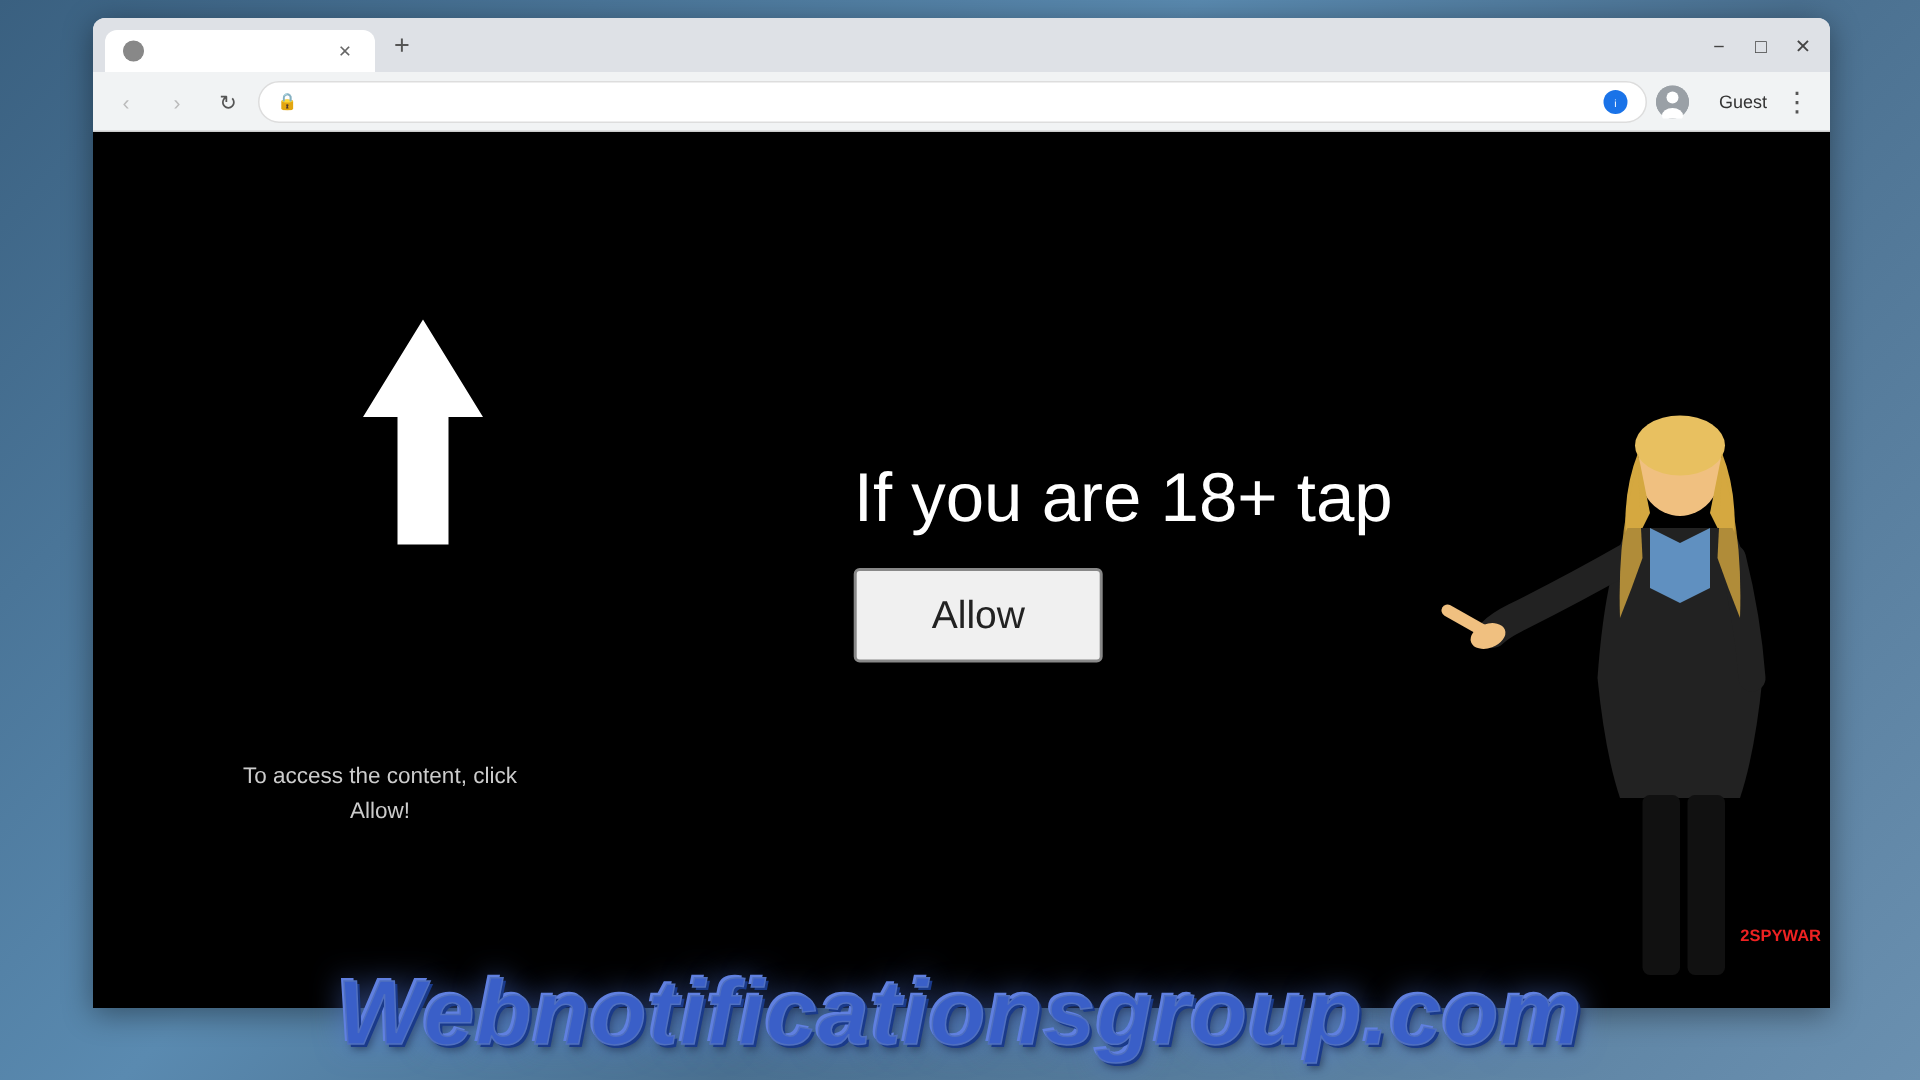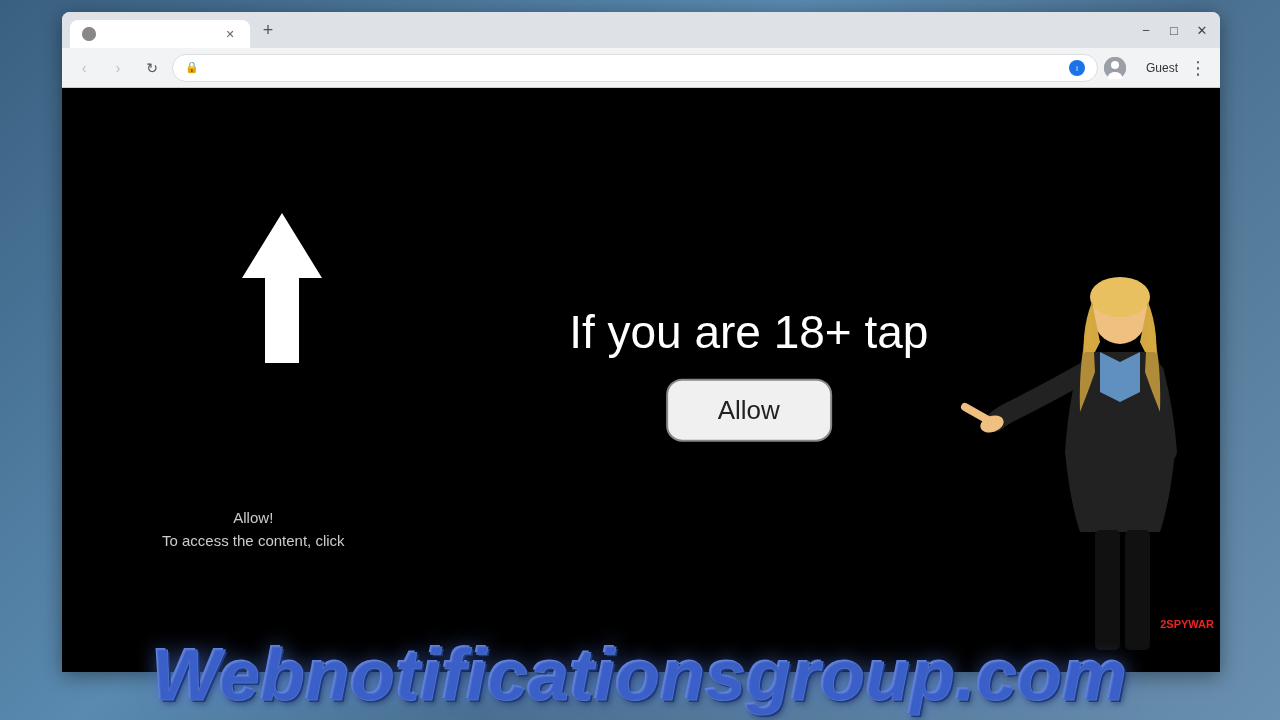--- a/index.html
+++ b/index.html
@@ -239,35 +239,35 @@
     }
 
     
     .main-content {
       position: absolute;
       top: 50%;
       left: 50%;
       transform: translate(-20%, -55%);
       display: flex;
       flex-direction: column;
-      align-items: center;
+      align-items: flex-start;
       gap: 20px;
     }
 
     .headline {
       font-size: 46px;
       color: #fff;
       font-weight: 400;
       white-space: nowrap;
     }
 
     .allow-btn {
       background: #f0f0f0;
       border: 2px solid #888;
-      border-radius: 16px;
+      border-radius: 4px;
       padding: 14px 50px;
       font-size: 26px;
       color: #222;
       cursor: pointer;
       font-weight: 400;
     }
 
     
     .subtext {
       position: absolute;
@@ -303,21 +303,21 @@
       width: 100%;
       height: 90px;
       display: flex;
       align-items: center;
       justify-content: center;
       background: transparent;
       z-index: 10;
     }
 
     .banner-text {
-      font-size: 72px;
+      font-size: 61px;
       font-weight: 900;
       color: #3a5fc8;
       text-shadow:
         2px 2px 0 #1a3a8a,
         -2px -2px 0 #6080e0,
         0 0 20px rgba(80,120,220,0.8),
         3px 3px 6px rgba(0,0,0,0.5);
       letter-spacing: 1px;
       font-style: italic;
       font-family: Arial Black, sans-serif;
@@ -405,22 +405,22 @@
         <polygon points="45,5 5,70 28,70 28,155 62,155 62,70 85,70" fill="white"></polygon>
       </svg>
     </div>
 
     <div class="main-content">
       <div class="headline">If you are 18+ tap</div>
       <button class="allow-btn">Allow</button>
     </div>
 
     <div class="subtext">
+      <div>To access the content, click</div>
       <div>Allow!</div>
-      <div>To access the content, click</div>
     </div>
 
     <div class="person-container">
       <svg class="person-svg" viewBox="0 0 280 420" xmlns="http://www.w3.org/2000/svg">
 
         <ellipse cx="200" cy="60" rx="28" ry="32" fill="#f0c080"></ellipse>
 
         <ellipse cx="200" cy="45" rx="30" ry="20" fill="#e8c060"></ellipse>
         <path d="M172 50 Q160 80 165 120 Q175 100 180 90" fill="#d4a840"></path>
         <path d="M228 50 Q240 80 235 120 Q225 100 220 90" fill="#d4a840"></path>

